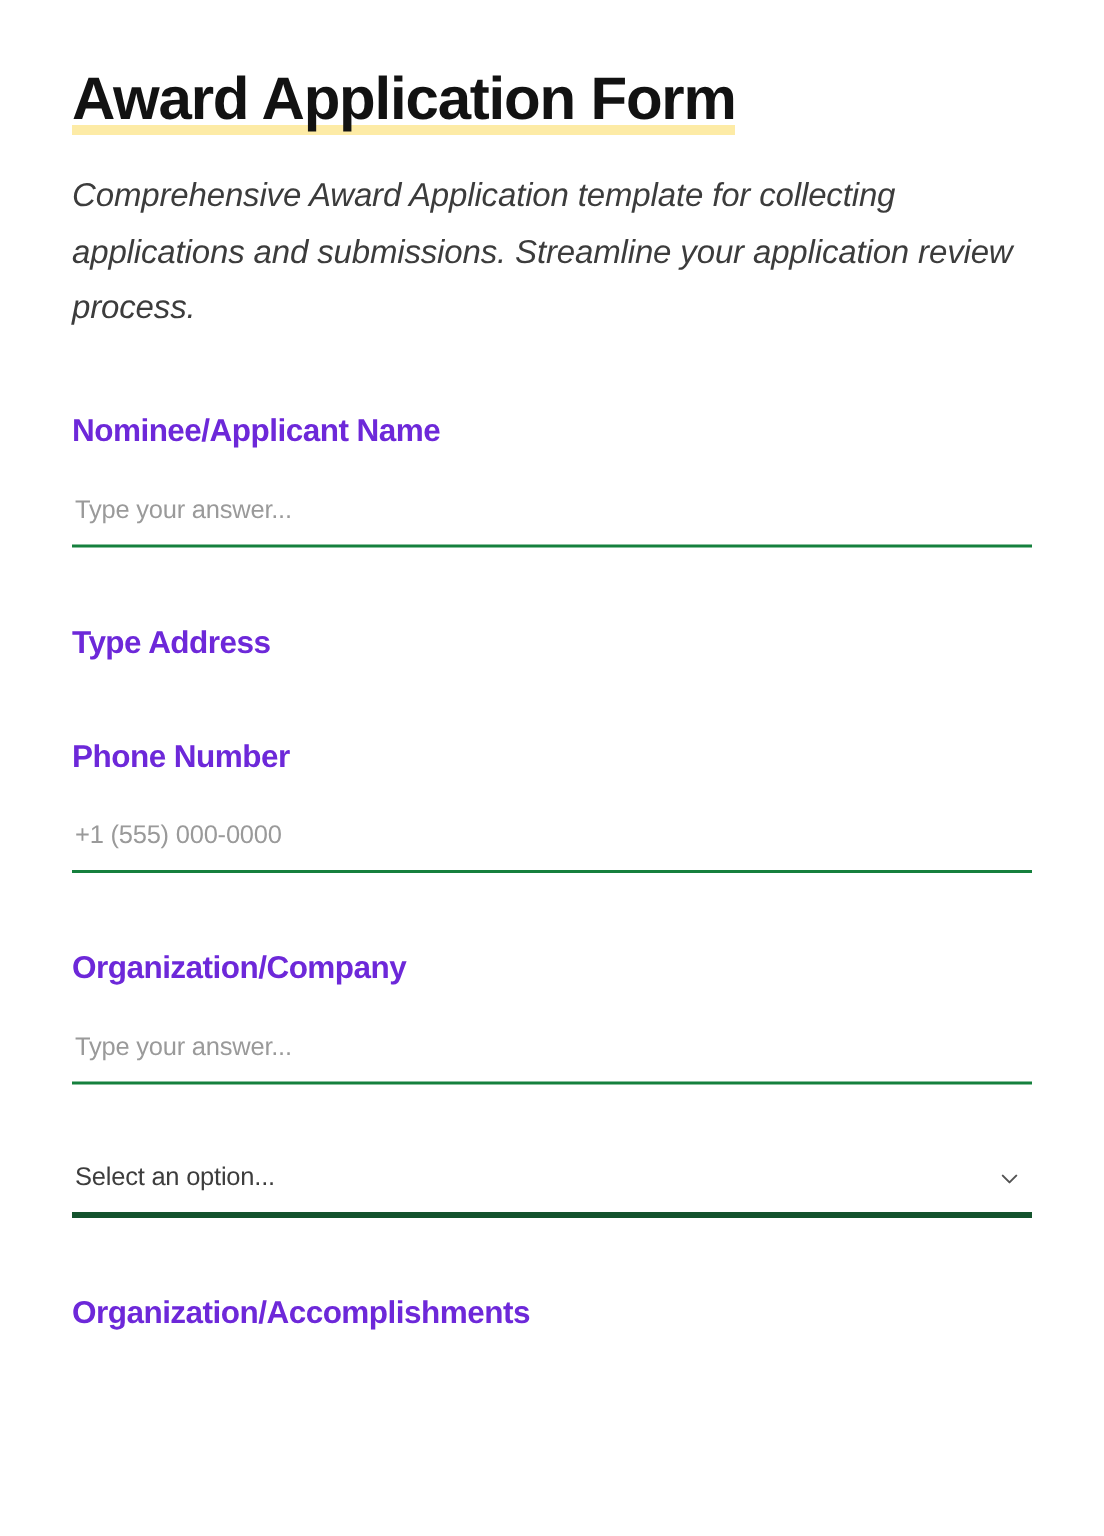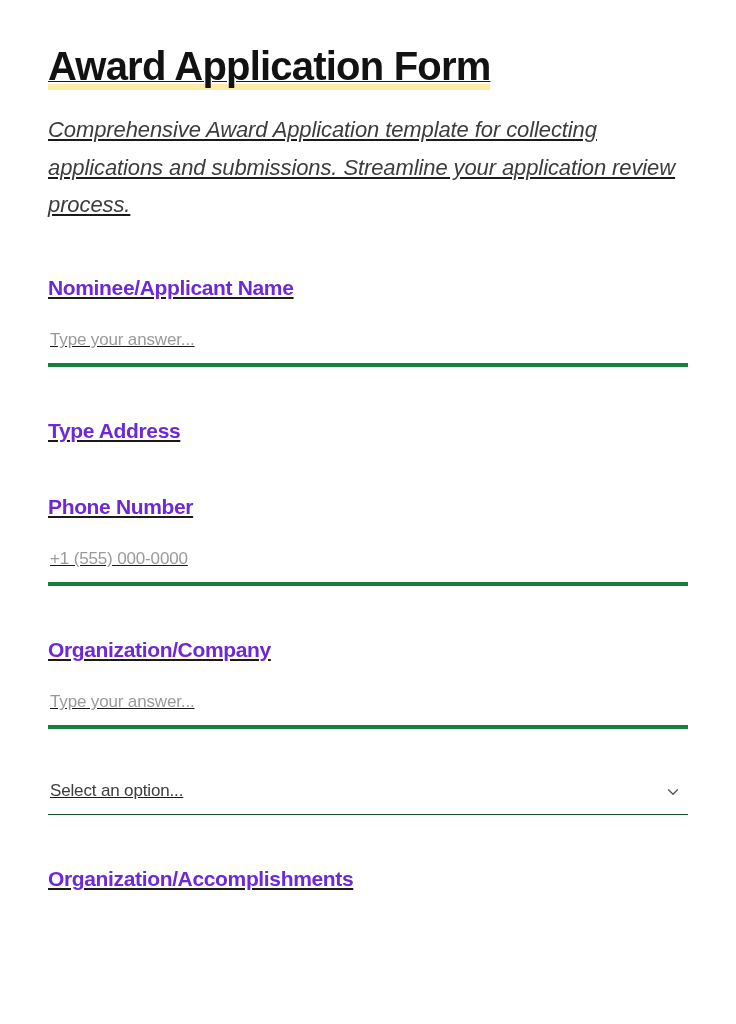--- a/index.html
+++ b/index.html
@@ -13,21 +13,20 @@
   }
   body {
     font-family: "Liberation Sans", sans-serif;
     color: #1a1a1a;
     -webkit-font-smoothing: antialiased;
   }
   .page {
     width: 736px;
     min-height: 1024px;
     padding: 44px 48px 0 48px;
-    text-decoration: underline;
   }
   
   .form-header {
     margin-bottom: 26px;
   }
   .form-title {
     font-size: 40px;
     line-height: 1.12;
     font-weight: 700;
     letter-spacing: -0.8px;
@@ -55,38 +54,38 @@
     font-size: 21px;
     font-weight: 700;
     letter-spacing: -0.35px;
     color: #6d28d9;
     margin: 0 0 30px 0;
     display: block;
   }
   .field-input {
     width: 100%;
     border: none;
-    border-bottom: 4px solid #15803d;
+    border-bottom: 2px solid #15803d;
     background: transparent;
     font-family: "Liberation Sans", sans-serif;
     font-size: 17px;
     color: #222;
     padding: 0 2px 13px 2px;
     outline: none;
     display: block;
     letter-spacing: -0.15px;
   }
   .field-input::placeholder {
     color: #9a9a9a;
     font-size: 17px;
     letter-spacing: -0.15px;
   }
   .select-row {
     position: relative;
-    border-bottom: 1px solid #14532d;
+    border-bottom: 4px solid #14532d;
     padding: 0 2px 13px 2px;
     display: flex;
     align-items: flex-end;
     justify-content: space-between;
     cursor: pointer;
   }
   .select-value {
     font-size: 17px;
     color: #3d3d3d;
     letter-spacing: -0.15px;

